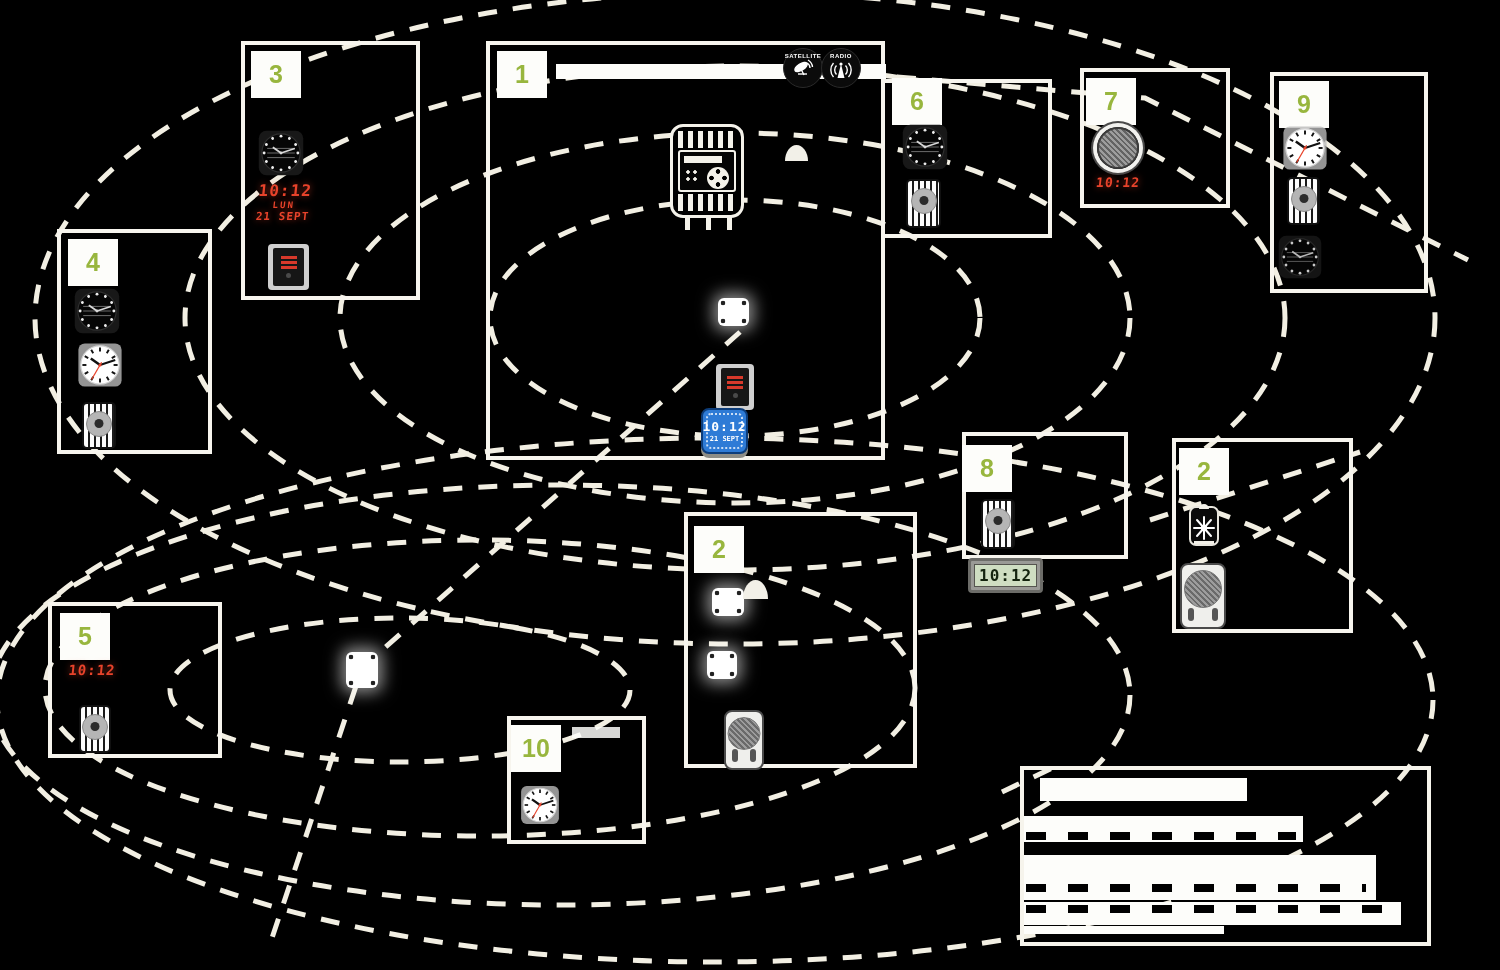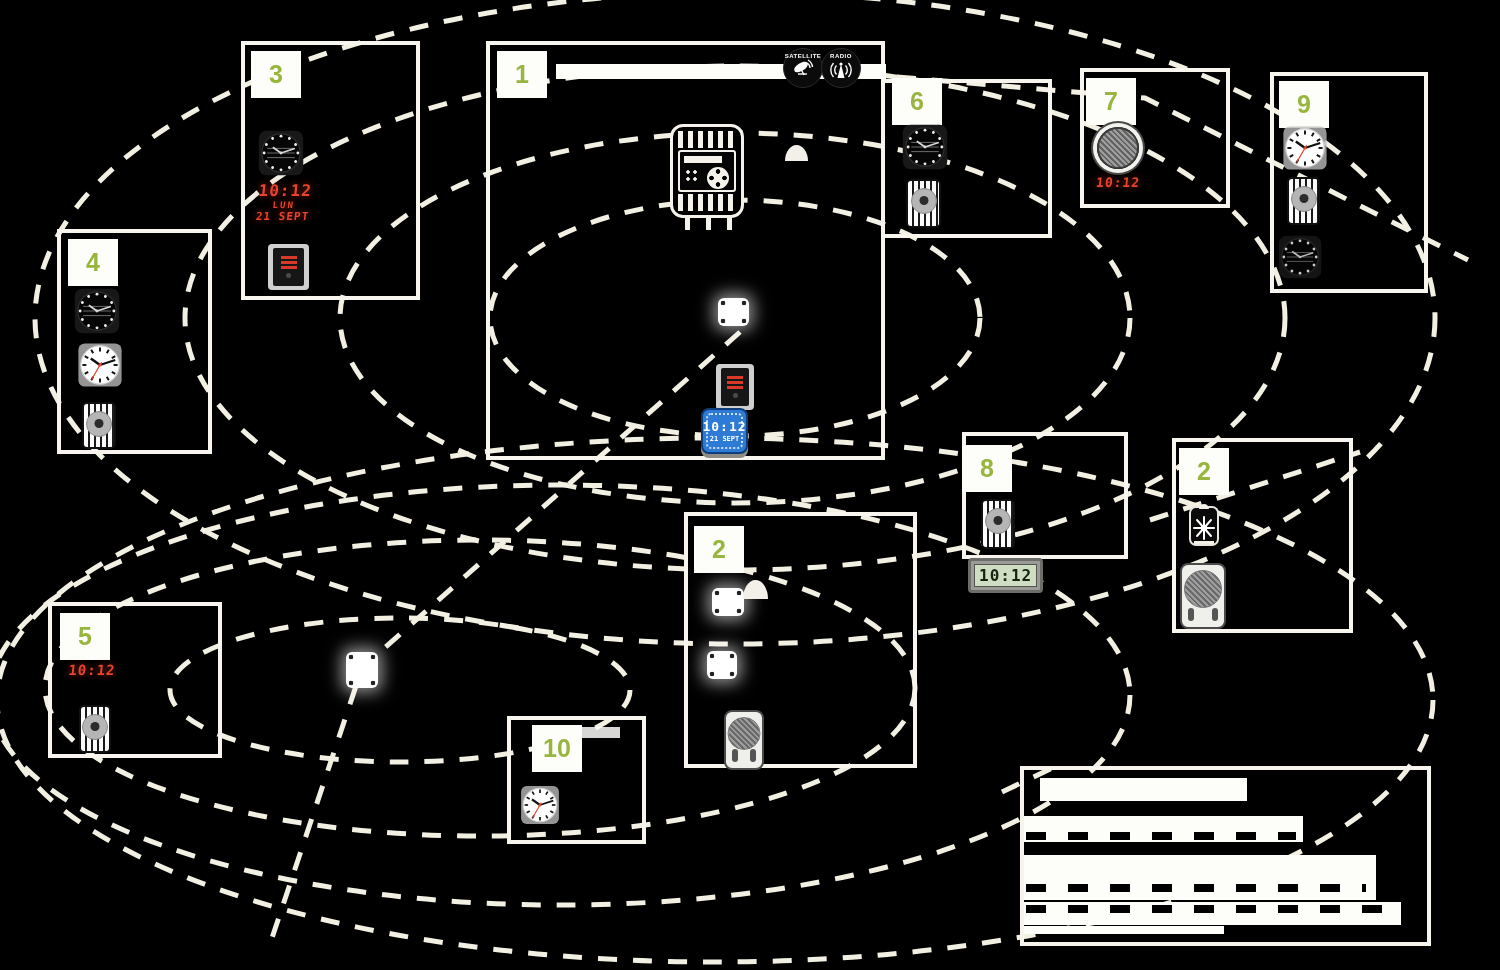--- a/index.html
+++ b/index.html
@@ -144,21 +144,21 @@
 
   <div class="badge" style="left:497px;top:51px">1</div>
   <div class="badge" style="left:694px;top:526px">2</div>
   <div class="badge" style="left:251px;top:51px">3</div>
   <div class="badge" style="left:68px;top:239px">4</div>
   <div class="badge" style="left:60px;top:613px">5</div>
   <div class="badge" style="left:892px;top:78px">6</div>
   <div class="badge" style="left:1086px;top:78px">7</div>
   <div class="badge" style="left:962px;top:445px">8</div>
   <div class="badge" style="left:1279px;top:81px">9</div>
-  <div class="badge" style="left:532px;top:725px">10</div>
+  <div class="badge" style="left:511px;top:725px">10</div>
   <div class="badge" style="left:1179px;top:448px">2</div>
 
   <div class="hlbar" style="left:556px;top:64px;width:330px;height:15px"></div>
   <div class="hlbar" style="left:572px;top:727px;width:48px;height:11px;opacity:.85"></div>
 
   <svg width="0" height="0" style="position:absolute" aria-hidden="true">
     <defs>
       <symbol id="clock-white" viewBox="0 0 60 60">
         <rect x="3" y="3" width="54" height="54" rx="8" fill="#b9b9b9" opacity="0.8"></rect>
         <circle cx="30" cy="30" r="24" fill="#ffffff" stroke="#d2d2d2" stroke-width="1.5"></circle>

